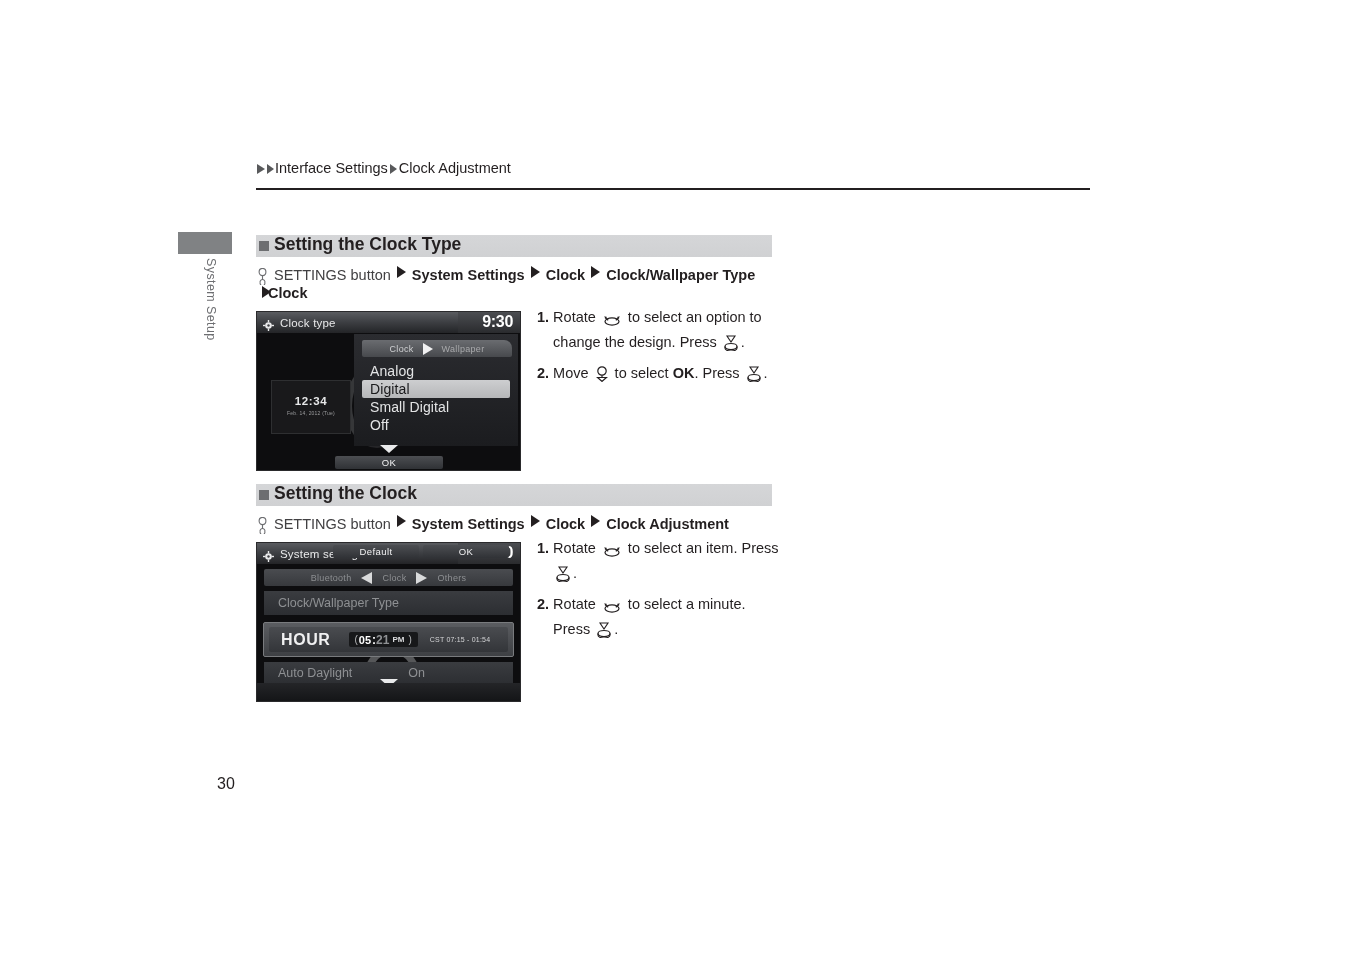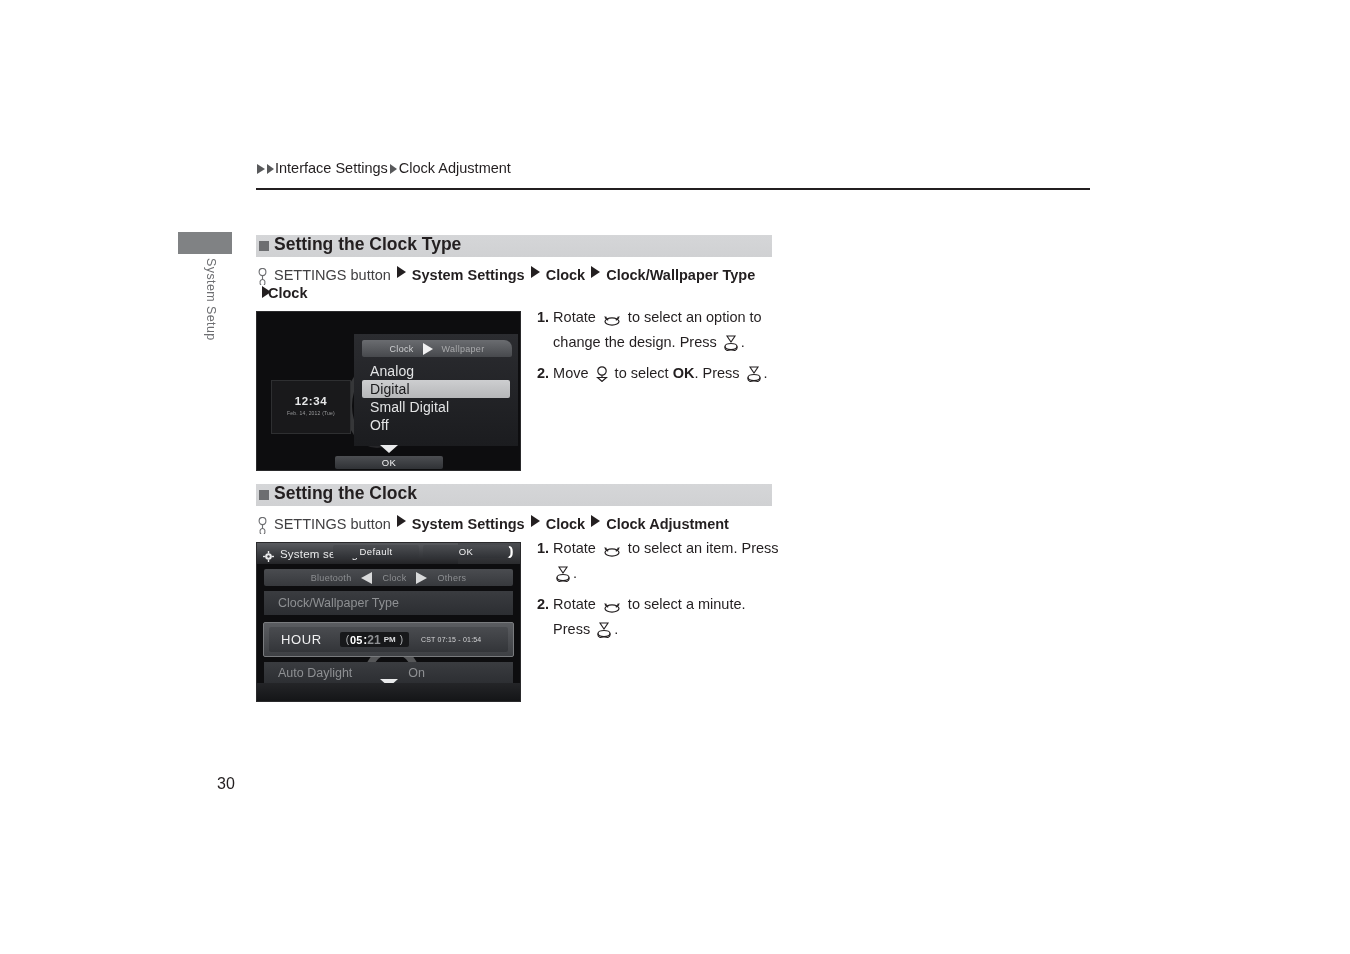--- a/index.html
+++ b/index.html
@@ -236,21 +236,21 @@
     border-radius: 2px;
     display: flex; align-items: center;
   }
   .ss-hour-inner {
     position: absolute; left: 5px; right: 5px; top: 4px; bottom: 4px;
     background: linear-gradient(to bottom, #4a4c50 0%, #333539 100%);
     border-radius: 2px;
     display: flex; align-items: center;
   }
   .hour-lbl {
-    font-size: 13px; color: #f0f0f1; font-weight: normal;
+    font-size: 16px; color: #f0f0f1; font-weight: bold;
     margin-left: 12px; letter-spacing: 0.6px; text-align: right;
   }
   .hour-field {
     position: relative; margin-left: 18px;
     display: flex; align-items: center;
     background: #17181a; border-radius: 2px;
     padding: 1px 6px; height: 15px;
   }
   .hf-brk { font-size: 10px; color: #b8babc; }
   .hf-hh { font-size: 11px; color: #ffffff; font-weight: bold; margin: 0 1px; }
@@ -334,20 +334,37 @@
     <span class="nitem bold">System Settings</span>
     <span class="sep"></span>
     <span class="nitem bold">Clock</span>
     <span class="sep"></span>
     <span class="nitem bold">Clock/Wallpaper Type</span>
     <span class="sep"></span>
   </div>
   <div class="navpath-wrap2" style="top:285px;">Clock</div>
 
   <div class="shot" id="shot1">
+    <div class="shot-titlebar">
+      <span class="gear-icon">
+        <svg viewBox="0 0 11 11" width="11" height="11">
+          <circle cx="5.5" cy="5.5" r="3.3" fill="#e8e9ea"></circle>
+          <circle cx="5.5" cy="5.5" r="1.2" fill="#3d3f43"></circle>
+          <g fill="#e8e9ea">
+            <rect x="4.8" y="0" width="1.4" height="2.4"></rect>
+            <rect x="4.8" y="8.6" width="1.4" height="2.4"></rect>
+            <rect x="0" y="4.8" width="2.4" height="1.4"></rect>
+            <rect x="8.6" y="4.8" width="2.4" height="1.4"></rect>
+          </g>
+        </svg>
+      </span>
+      <span class="shot-title">Clock type</span>
+      <span class="shot-clock-bg"></span>
+      <span class="shot-clock">9:30</span>
+    </div>
 
     <div class="dial-arc"></div>
 
     <div class="preview-box">
       <div class="preview-time">12:34</div>
       <div class="preview-date">Feb. 14, 2012 (Tue)</div>
     </div>
 
     <div class="list-panel">
       <div class="tabs-row">

